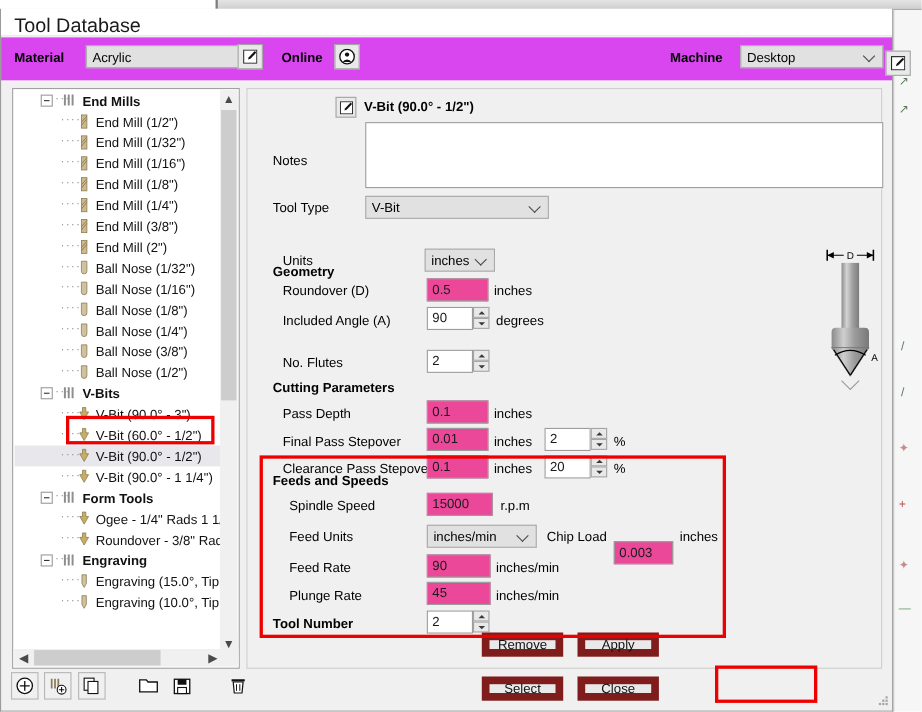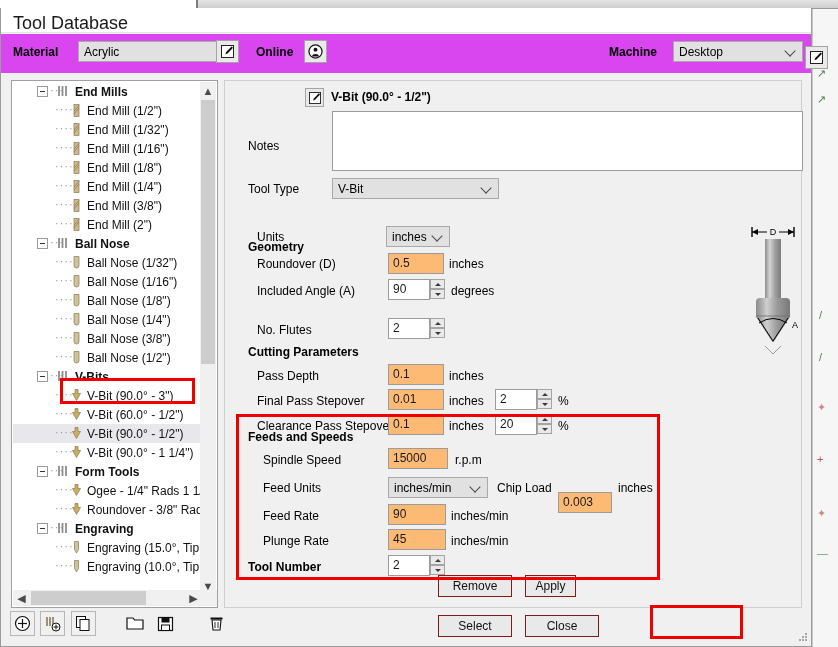--- a/index.html
+++ b/index.html
@@ -81,21 +81,21 @@
   .hsb .thumb { position:absolute; top:1px; height:14px; background:#cdcdcd; }
   .chevglyph { font-size:11px; color:#4a4a4a; }
 
   
   .details { position:absolute; left:223px; top:72px; width:578px; height:528px;
              background:#f0f0f0; border:1px solid #cfcfcf; }
   .field-label { position:absolute; font-size:12px; color:#000; }
   .section-head { position:absolute; font-size:12px; font-weight:bold; color:#000; }
 
   .tbox {
-    position:absolute; background:#fdba74; border:1px solid #9c9c9c;
+    position:absolute; background:#ec4899; border:1px solid #9c9c9c;
     font-size:12px; color:#1a1a1a; padding:2px 0 0 4px; height:21px;
   }
   .notes { position:absolute; background:#ffffff; border:1px solid #9c9c9c; }
 
   .spin { position:absolute; height:21px; }
   .spin .sv { position:absolute; left:0; top:0; height:21px; background:#fff;
               border:1px solid #9c9c9c; font-size:12px; padding:2px 0 0 4px; color:#1a1a1a; }
   .spin .sbtns { position:absolute; top:0; width:15px; height:21px; }
   .spin .sb { position:absolute; left:0; width:15px; height:10px; background:#e9e9e9;
               border:1px solid #a4a4a4; display:flex; align-items:center; justify-content:center; }
@@ -106,21 +106,21 @@
   .tri.d { border-top:3.5px solid #3a3a3a; }
 
   
   .preview { position:absolute; left:742px; top:210px; width:60px; height:138px; }
 
   
   .redbox { position:absolute; border:3px solid #ef0000; pointer-events:none; }
 
   
   .btn {
-    position:absolute; height:22px; background:#e9e9e9; border:1px solid #7f1d1d;
+    position:absolute; height:22px; background:#e9e9e9; border:7px solid #7f1d1d;
     font-size:12px; color:#111; display:flex; align-items:center; justify-content:center;
   }
 
   
   .tbbtn { position:absolute; width:25px; height:25px; background:#f0f0f0;
            border:1px solid #b6b6b6; display:flex; align-items:center; justify-content:center; }
   .tbbtn.flat { border-color:transparent; }
 
   .grip { position:absolute; right:3px; bottom:3px; width:10px; height:10px; }
   .grip i { position:absolute; width:2px; height:2px; background:#a6a6a6; }
@@ -257,30 +257,20 @@
             <span class="tx">End Mill (3/8")</span>
           </div>
           <div class="trow" style="padding-left: 42px;">
             <span class="dots"></span>
             <span class="ticon"><svg width="15" height="15" viewBox="0 0 15 15">
                 <rect x="5" y="1.5" width="5" height="12" fill="#cdb98a" stroke="#8a7a52" stroke-width="0.7"></rect>
                 <line x1="5" y1="11" x2="10" y2="5" stroke="#8a7a52" stroke-width="0.8"></line>
                 <line x1="5" y1="8" x2="10" y2="2.5" stroke="#8a7a52" stroke-width="0.8"></line>
               </svg></span>
             <span class="tx">End Mill (2")</span>
-          </div>
-          <div class="trow grp" style="padding-left: 24px;">
-            <span class="expander"></span>
-            <span class="dots" style="width: 7px;"></span>
-            <span class="ticon"><svg width="15" height="15" viewBox="0 0 15 15">
-                <line x1="2" y1="2" x2="2" y2="12" stroke="#8d8d8d" stroke-width="1.8"></line>
-                <line x1="5.5" y1="2" x2="5.5" y2="12" stroke="#8d8d8d" stroke-width="1.8"></line>
-                <line x1="9" y1="2" x2="9" y2="12" stroke="#8d8d8d" stroke-width="1.8"></line>
-              </svg></span>
-            <span class="tx">Ball Nose</span>
           </div>
           <div class="trow" style="padding-left: 42px;">
             <span class="dots"></span>
             <span class="ticon"><svg width="15" height="15" viewBox="0 0 15 15">
                 <path d="M5 1.5 h5 v9 a2.5 2.5 0 0 1 -5 0 z" fill="#cfc29c" stroke="#8a7a52" stroke-width="0.7"></path>
               </svg></span>
             <span class="tx">Ball Nose (1/32")</span>
           </div>
           <div class="trow" style="padding-left: 42px;">
             <span class="dots"></span>
@@ -588,21 +578,21 @@
         <polygon points="13,98 47,98 30,124" fill="none" stroke="#6f6f6f" stroke-width="0.8"></polygon>
         <line x1="15" y1="100" x2="30" y2="123" stroke="#000" stroke-width="1"></line>
         <line x1="45" y1="100" x2="30" y2="123" stroke="#000" stroke-width="1"></line>
         <path d="M16 105 q14 -9 28 0" fill="none" stroke="#000" stroke-width="1"></path>
         <text x="49" y="110" font-family="Liberation Sans, sans-serif" font-size="9" fill="#000">A</text>
         <polyline points="22,128 30,136 38,128" fill="none" stroke="#9a9a9a" stroke-width="1"></polyline>
       </svg>
     </div>
 
     <div class="btn" style="left:437px; top:567px; width:74px;">Remove</div>
-    <div class="btn" style="left:524px; top:567px; width:51px;">Apply</div>
+    <div class="btn" style="left:524px; top:567px; width:74px;">Apply</div>
     <div class="btn" style="left:437px; top:607px; width:74px;">Select</div>
     <div class="btn" style="left:524px; top:607px; width:74px;">Close</div>
 
     <div class="tbbtn" style="left:9px; top:603px;">
       <svg width="17" height="17" viewBox="0 0 17 17">
         <circle cx="8.5" cy="8.5" r="7" fill="#fff" stroke="#111" stroke-width="1.2"></circle>
         <line x1="8.5" y1="4" x2="8.5" y2="13" stroke="#111" stroke-width="1.2"></line>
         <line x1="4" y1="8.5" x2="13" y2="8.5" stroke="#111" stroke-width="1.2"></line>
       </svg>
     </div>

